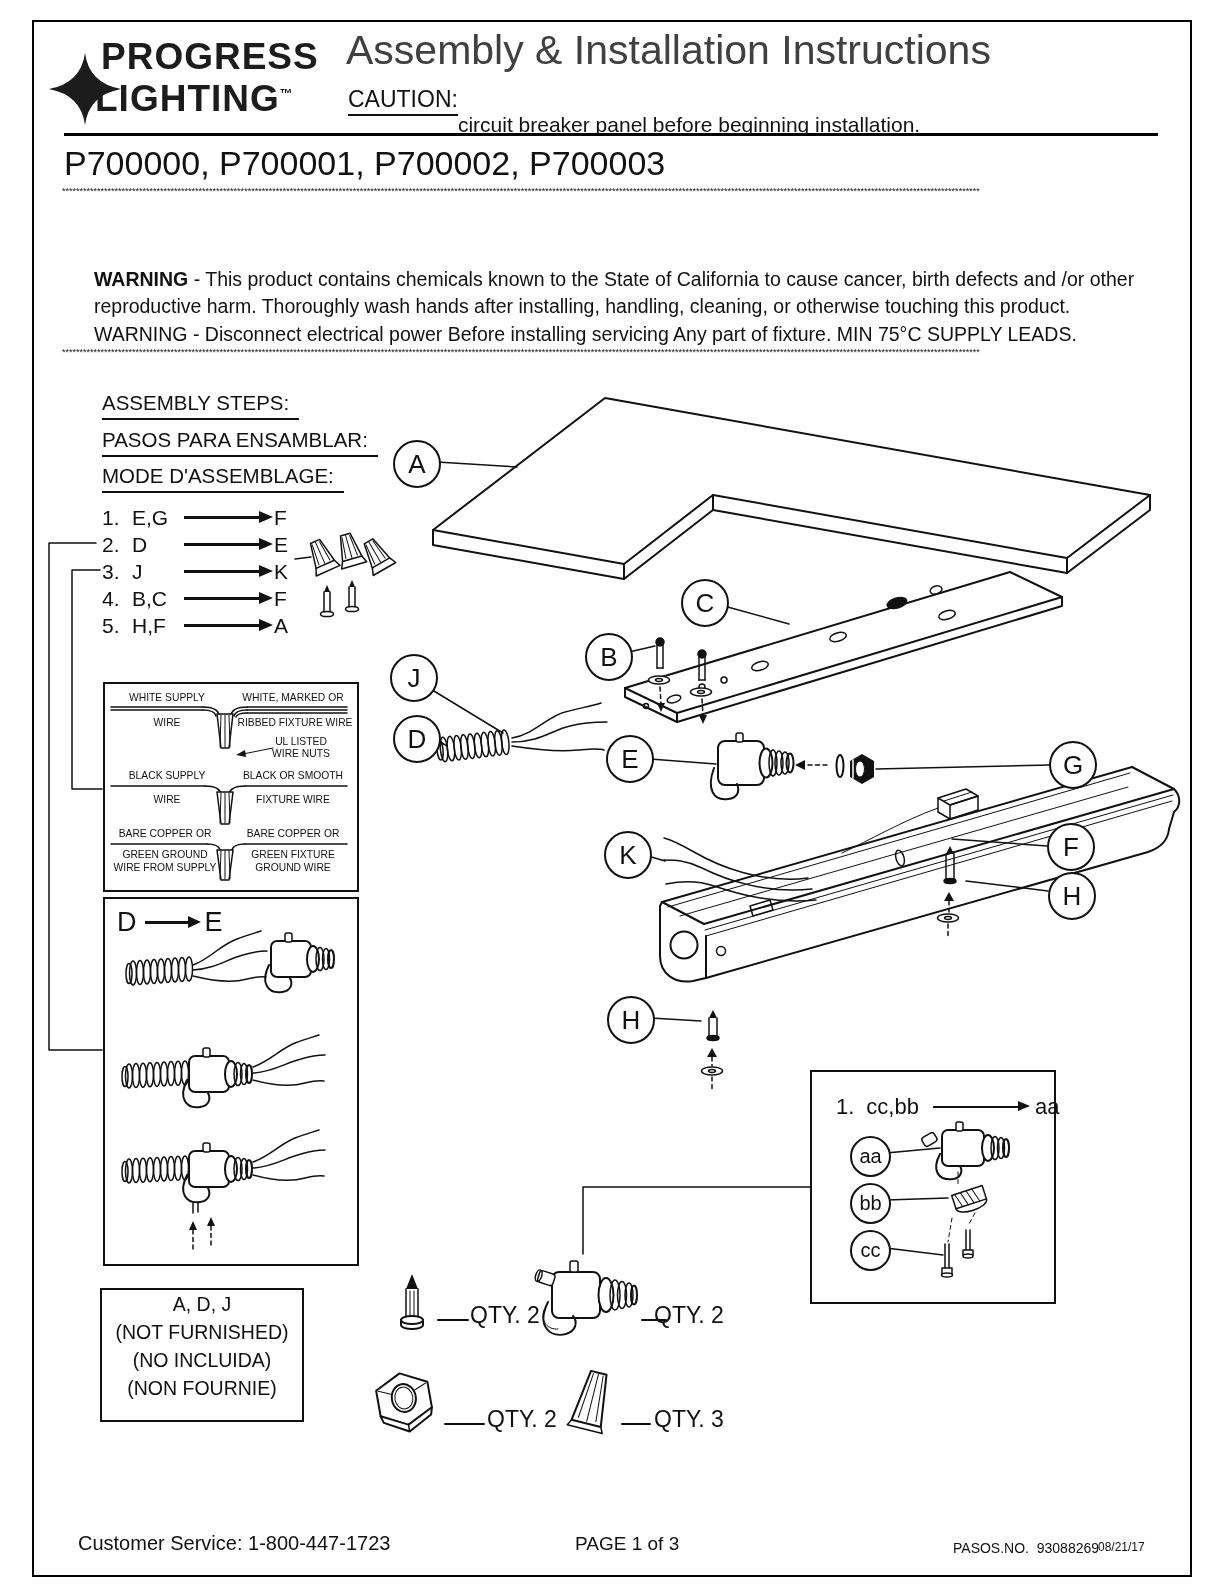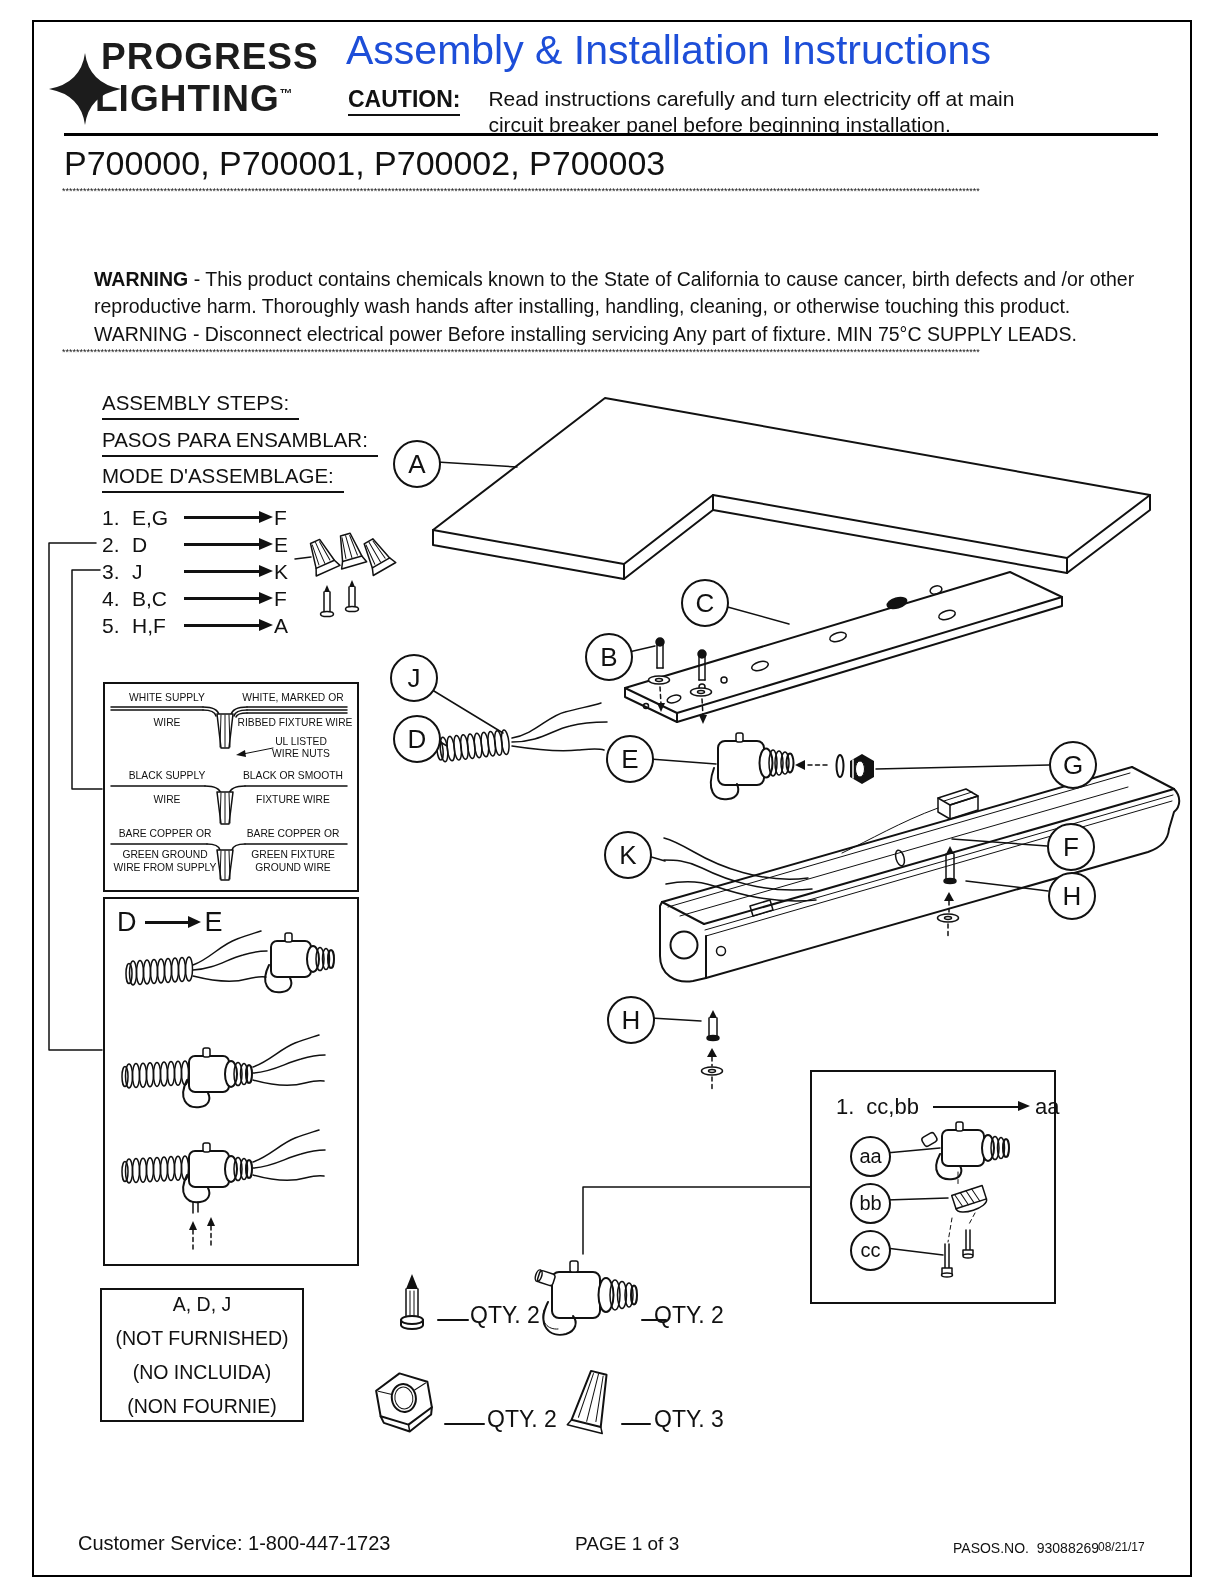--- a/index.html
+++ b/index.html
@@ -2,42 +2,42 @@
 <html><head>
 <meta charset="utf-8">
 <style>
   html,body{margin:0;padding:0;background:#e8e8e8}
   .page{position:relative;width:1224px;height:1584px;background:#fff;font-family:"Liberation Sans",sans-serif;color:#111;overflow:hidden;margin:0 auto}
   .abs{position:absolute}
   .frame{position:absolute;left:32px;top:20px;width:1156px;height:1553px;border:2px solid #000}
   
   .brand{position:absolute;left:101px;top:38px;font-weight:bold;font-size:37px;letter-spacing:1px;line-height:37px;color:#1c1c1c}
   .brand .tm{font-size:13px;vertical-align:super}
-  .doc-title{position:absolute;left:346px;top:27px;font-size:41px;color:#1d4ed8;white-space:nowrap}
+  .doc-title{position:absolute;left:346px;top:27px;font-size:41px;color:#404040;white-space:nowrap}
   .caution{position:absolute;left:348px;top:86px;display:flex}
-  .caution .cl{font-size:23px;font-weight:bold;border-bottom:2.5px solid #111;height:28px;margin-right:28px}
+  .caution .cl{font-size:23px;font-weight:normal;border-bottom:2.5px solid #111;height:28px;}
   .caution .ct{font-size:21px;line-height:26px}
   .rule{position:absolute;left:64px;top:133px;width:1094px;height:3px;background:#000}
   .models{position:absolute;left:64px;top:144px;width:1094px;font-size:34px}
   .stars{position:absolute;left:62px;width:1100px;height:12px;font-size:9px;letter-spacing:0;white-space:nowrap;overflow:hidden;line-height:10px}
   .warn{position:absolute;left:94px;width:1046px;font-size:19.5px;line-height:27px}
   .warn .wl{font-weight:bold}
   
   .asm-h{position:absolute;left:102px;font-size:20.5px}
   .asm-h span{display:inline-block;border-bottom:2px solid #111;padding:0 10px 3px 0}
   .steps{position:absolute;left:102px;top:504px;width:196px}
   .step{display:flex;align-items:center;height:27px;font-size:21px}
   .step .num{width:30px}
   .step .frm{width:52px}
   .step .arr{flex:1;height:2.2px;background:#111;position:relative;margin:0 14px 0 0}
   .step .arr:after{content:'';position:absolute;right:-13px;top:-5.5px;border-left:14px solid #111;border-top:6.5px solid transparent;border-bottom:6.5px solid transparent}
   .step .to{width:24px}
   
   .bx{position:absolute;border:2px solid #111;background:transparent}
-  .nf{display:flex;flex-direction:column;justify-content:space-between;text-align:center;font-size:19.5px;line-height:28px}
+  .nf{display:flex;flex-direction:column;justify-content:flex-start;text-align:center;font-size:19.5px;line-height:28px}
   .callout{position:absolute;width:44px;height:44px;border:2.5px solid #111;border-radius:50%;background:#fff;display:flex;align-items:center;justify-content:center;font-size:26px;z-index:3}
   .callout.sm{width:37px;height:37px;border-width:2px;font-size:20px}
   .detitle{position:absolute;left:12px;top:8px;display:flex;align-items:center;font-size:27px;z-index:2}
   .detitle .arr{width:44px;height:2.2px;background:#111;position:relative;margin:0 16px 0 8px}
   .detitle .arr:after{content:'';position:absolute;right:-12px;top:-5px;border-left:13px solid #111;border-top:6px solid transparent;border-bottom:6px solid transparent}
   .inset-step{position:absolute;left:24px;top:22px;display:flex;align-items:center;font-size:22px;z-index:2}
   .inset-step .num{margin-right:12px}
   .inset-step .arr{width:86px;height:2px;background:#111;position:relative;margin:0 16px 0 14px}
   .inset-step .arr:after{content:'';position:absolute;right:-11px;top:-5px;border-left:12px solid #111;border-top:5.5px solid transparent;border-bottom:5.5px solid transparent}
   .qty{position:absolute;font-size:23px}
@@ -303,21 +303,21 @@
     <path d="M37,1 Q41,31 73,37 Q41,43 37,73 Q33,43 1,37 Q33,31 37,1 Z" style="fill:#1c1c1c;stroke:none"></path>
   </svg>
   <div class="brand">
     <div><span>PROGRESS</span></div>
     <div style="margin-left:-6px"><span>LIGHTING</span><span class="tm">™</span></div>
   </div>
   <div class="doc-title">Assembly &amp; Installation Instructions</div>
   <div class="caution">
     <span class="cl">CAUTION:</span>
     <span class="ct">
-      <span>Read instructions carefully and turn electricity off at main</span><br>
+      <br>
       <span>circuit breaker panel before beginning installation.</span>
     </span>
   </div>
   <div class="rule"></div>
   <div class="models">P700000, P700001, P700002, P700003</div>
   <div class="stars" style="top:186px">**********************************************************************************************************************************************************************************************************************************************************************</div>
 
   <p class="warn" style="top:246px"><span class="wl">WARNING</span> <span>- This product contains chemicals known to the State of California to cause cancer, birth defects and /or other reproductive harm.  Thoroughly wash hands after installing, handling, cleaning, or otherwise touching this product.</span></p>
   <p class="warn" style="top:301px"><span>WARNING</span> <span>- Disconnect electrical power Before installing servicing Any part of fixture. MIN 75°C SUPPLY LEADS.</span></p>
   <div class="stars" style="top:347px">**********************************************************************************************************************************************************************************************************************************************************************</div>

